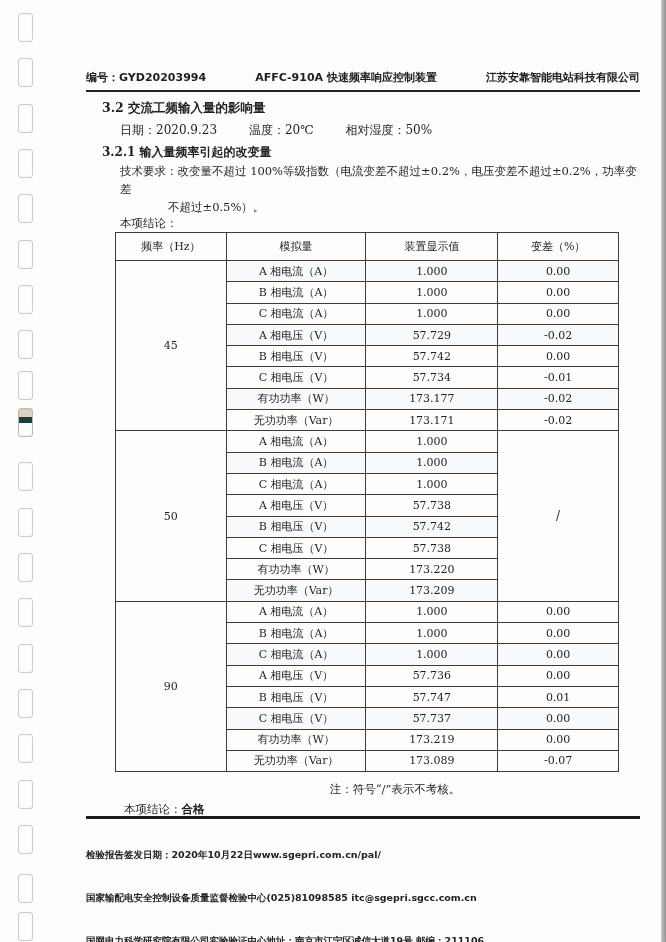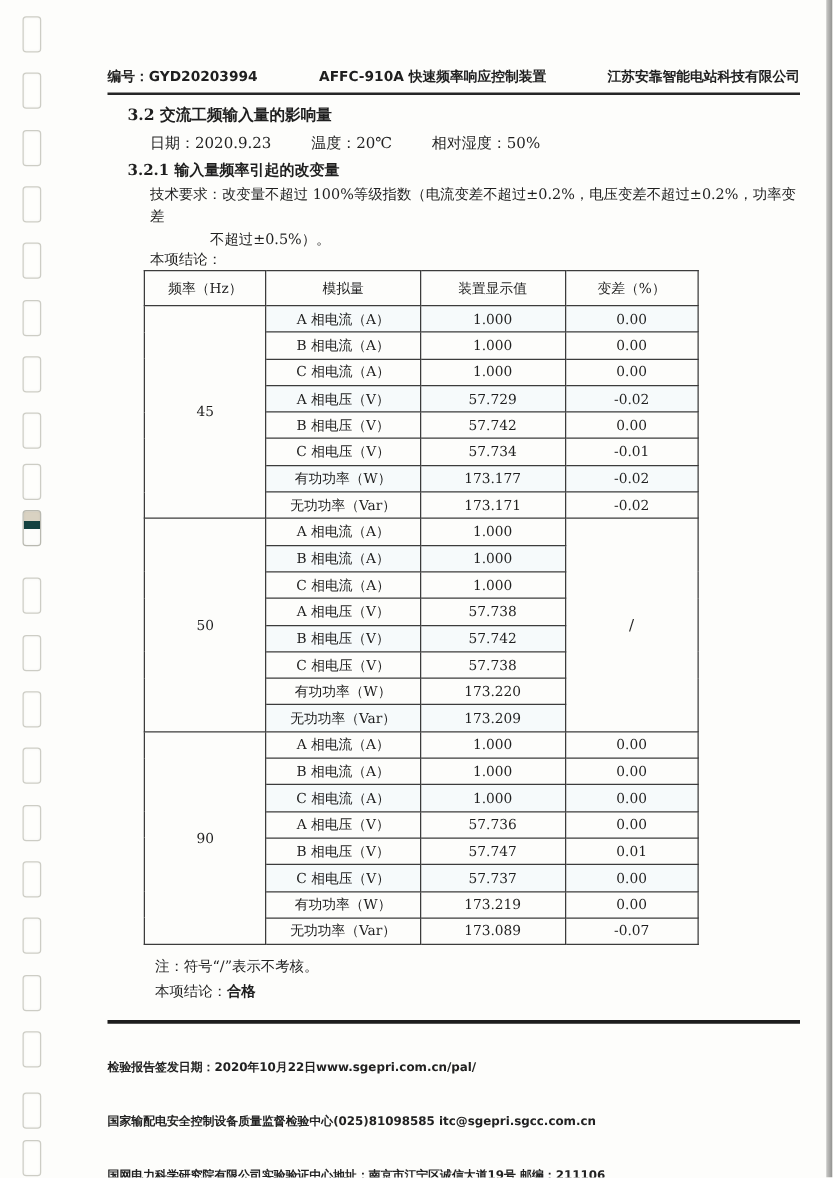--- a/index.html
+++ b/index.html
@@ -26,53 +26,53 @@
   }
 
   
   .edge-strip{
     position:absolute;right:0;top:0;width:5px;height:942px;
     background:linear-gradient(to right,#c9c9c7,#8f8f8d);
   }
 
   .doc-header{
     margin:0 26px 0 86px;
-    padding-top:54px;
+    padding-top:70px;
     display:flex;justify-content:space-between;align-items:flex-end;
     font-size:11px;font-weight:bold;line-height:16px;
     font-family:"DejaVu Sans","Liberation Sans",sans-serif;
   }
 
   .h32{margin:8px 0 0 102px;font-size:12.5px;font-weight:bold;line-height:16px;}
   .meta-line{margin:6px 0 0 120px;font-size:12px;line-height:16px;}
   .meta-line span{margin-right:28px;}
   .h321{margin:6px 0 0 102px;font-size:12px;font-weight:bold;line-height:16px;}
   .tech1{margin:2px 26px 0 120px;font-size:11.5px;line-height:18px;}
   .tech2{margin:0 26px 0 168px;font-size:11.5px;line-height:18px;}
   .results-label{margin:0 0 0 120px;font-size:11.5px;line-height:15px;}
 
   table.results{
-    margin:1px 0 0 115px;width:444px;
+    margin:1px 0 0 115px;width:504px;
     border-collapse:collapse;table-layout:fixed;
     font-size:11px;
   }
   table.results th,table.results td{
     border:1px solid #3c3c3c;
     text-align:center;vertical-align:middle;
     padding:0;
     background:#fdfdfb;
   }
   table.results th{height:27px;font-weight:normal;font-size:11px;}
   table.results td{height:20.3px;}
   table.results{border:1.5px solid #2e2e2e;}
   tbody tr:nth-child(3n+1) td{background:#f6fafb;}
   td.freq{background:#fdfdfb !important;font-size:11px;}
   td.devmerge{background:#fdfdfb !important;font-size:12px;}
 
-  .note-line{margin:9px 0 0 124px;font-size:11.5px;line-height:16px;}
+  .note-line{margin:9px 0 0 124px;font-size:11.5px;line-height:16px;text-align:center;}
   .concl-line{margin:4px 0 0 124px;font-size:11.5px;line-height:16px;}
   .concl-line b{font-weight:bold;}
 
   .doc-footer{
     position:absolute;left:86px;right:26px;top:816px;
     font-family:"DejaVu Sans","Liberation Sans",sans-serif;
     font-size:9.5px;font-weight:bold;line-height:14px;color:#222;
   }
   .doc-footer .frule{height:2.5px;background:#1d1d1d;margin-bottom:5px;}
   .frow{display:flex;margin-top:29px;}

